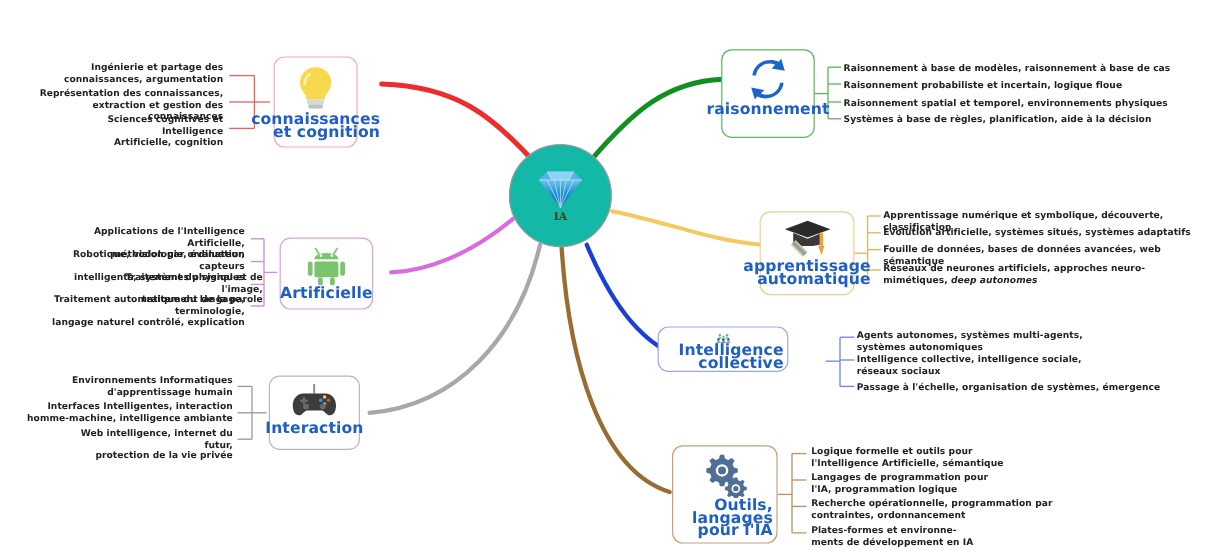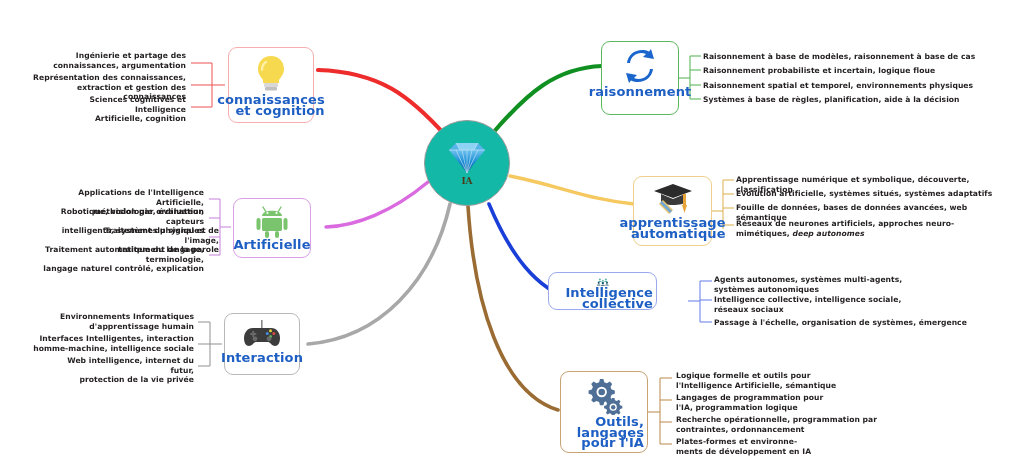--- a/index.html
+++ b/index.html
@@ -196,21 +196,21 @@
         <path d="M13,9 L24,32"></path>
           <path d="M19,9 L24,32"></path>
           <path d="M24,9 L24,32"></path>
         <path d="M29,9 L24,32"></path>
           <path d="M35,9 L24,32"></path>
       </g>
     </svg>
     <span class="center-label">IA</span>
   </div>
 
-  <div class="topic" style="left:228px; top:47px; width:86px; height:76px; border:1.3px solid #f6aeae;">
+  <div class="topic" style="left:228px; top:47px; width:70px; height:76px; border:1.3px solid #f6aeae;">
     <svg width="34" height="40" viewBox="0 0 34 40">
       <path d="M17 3 C9 3 4 9 4 16 C4 21 7 24 9 27 L9 30 L25 30 L25 27 C27 24 30 21 30 16 C30 9 25 3 17 3 Z" fill="#f7d94f"></path>
       <path d="M12 9 C9 11 8 14 8 17" stroke="#fdf0a8" stroke-width="2.2" fill="none" stroke-linecap="round"></path>
       <rect x="10" y="30" width="14" height="4" rx="1" fill="#d8d8d8"></rect>
       <rect x="11" y="34" width="12" height="3.5" rx="1.2" fill="#c0c0c0"></rect>
     </svg>
     <div class="tlabel" style="color:#1e5fc4;">
       <span>connaissances</span><br><span>et cognition</span>
     </div>
   </div>
@@ -350,21 +350,21 @@
       <circle cx="27" cy="19.8" r="2.4" fill="#6a6a6a"></circle>
     </svg>
     <div class="tlabel" style="color:#1e5fc4;">Interaction</div>
   </div>
   <div class="leaf r" style="left:48px; top:312px; width:146px;">
     <span style="white-space:pre-line;">Environnements Informatiques
 d'apprentissage humain</span>
   </div>
   <div class="leaf r" style="left:22px; top:334px; width:172px;">
     <span style="white-space:pre-line;">Interfaces Intelligentes, interaction
-homme-machine, intelligence sociale</span>
+homme-machine, intelligence ambiante</span>
   </div>
   <div class="leaf r" style="left:44px; top:356px; width:150px;">
     <span style="white-space:pre-line;">Web intelligence, internet du futur,
 protection de la vie privée</span>
   </div>
 
   <div class="topic" style="left:233px; top:198px; width:78px; height:60px; border:1.3px solid #d9a0e8;">
     <svg width="32" height="34" viewBox="0 0 32 34">
       <path d="M7 3 L10 8" stroke="#7ac46d" stroke-width="1.4" stroke-linecap="round" fill="none"></path>
       <path d="M25 3 L22 8" stroke="#7ac46d" stroke-width="1.4" stroke-linecap="round" fill="none"></path>

